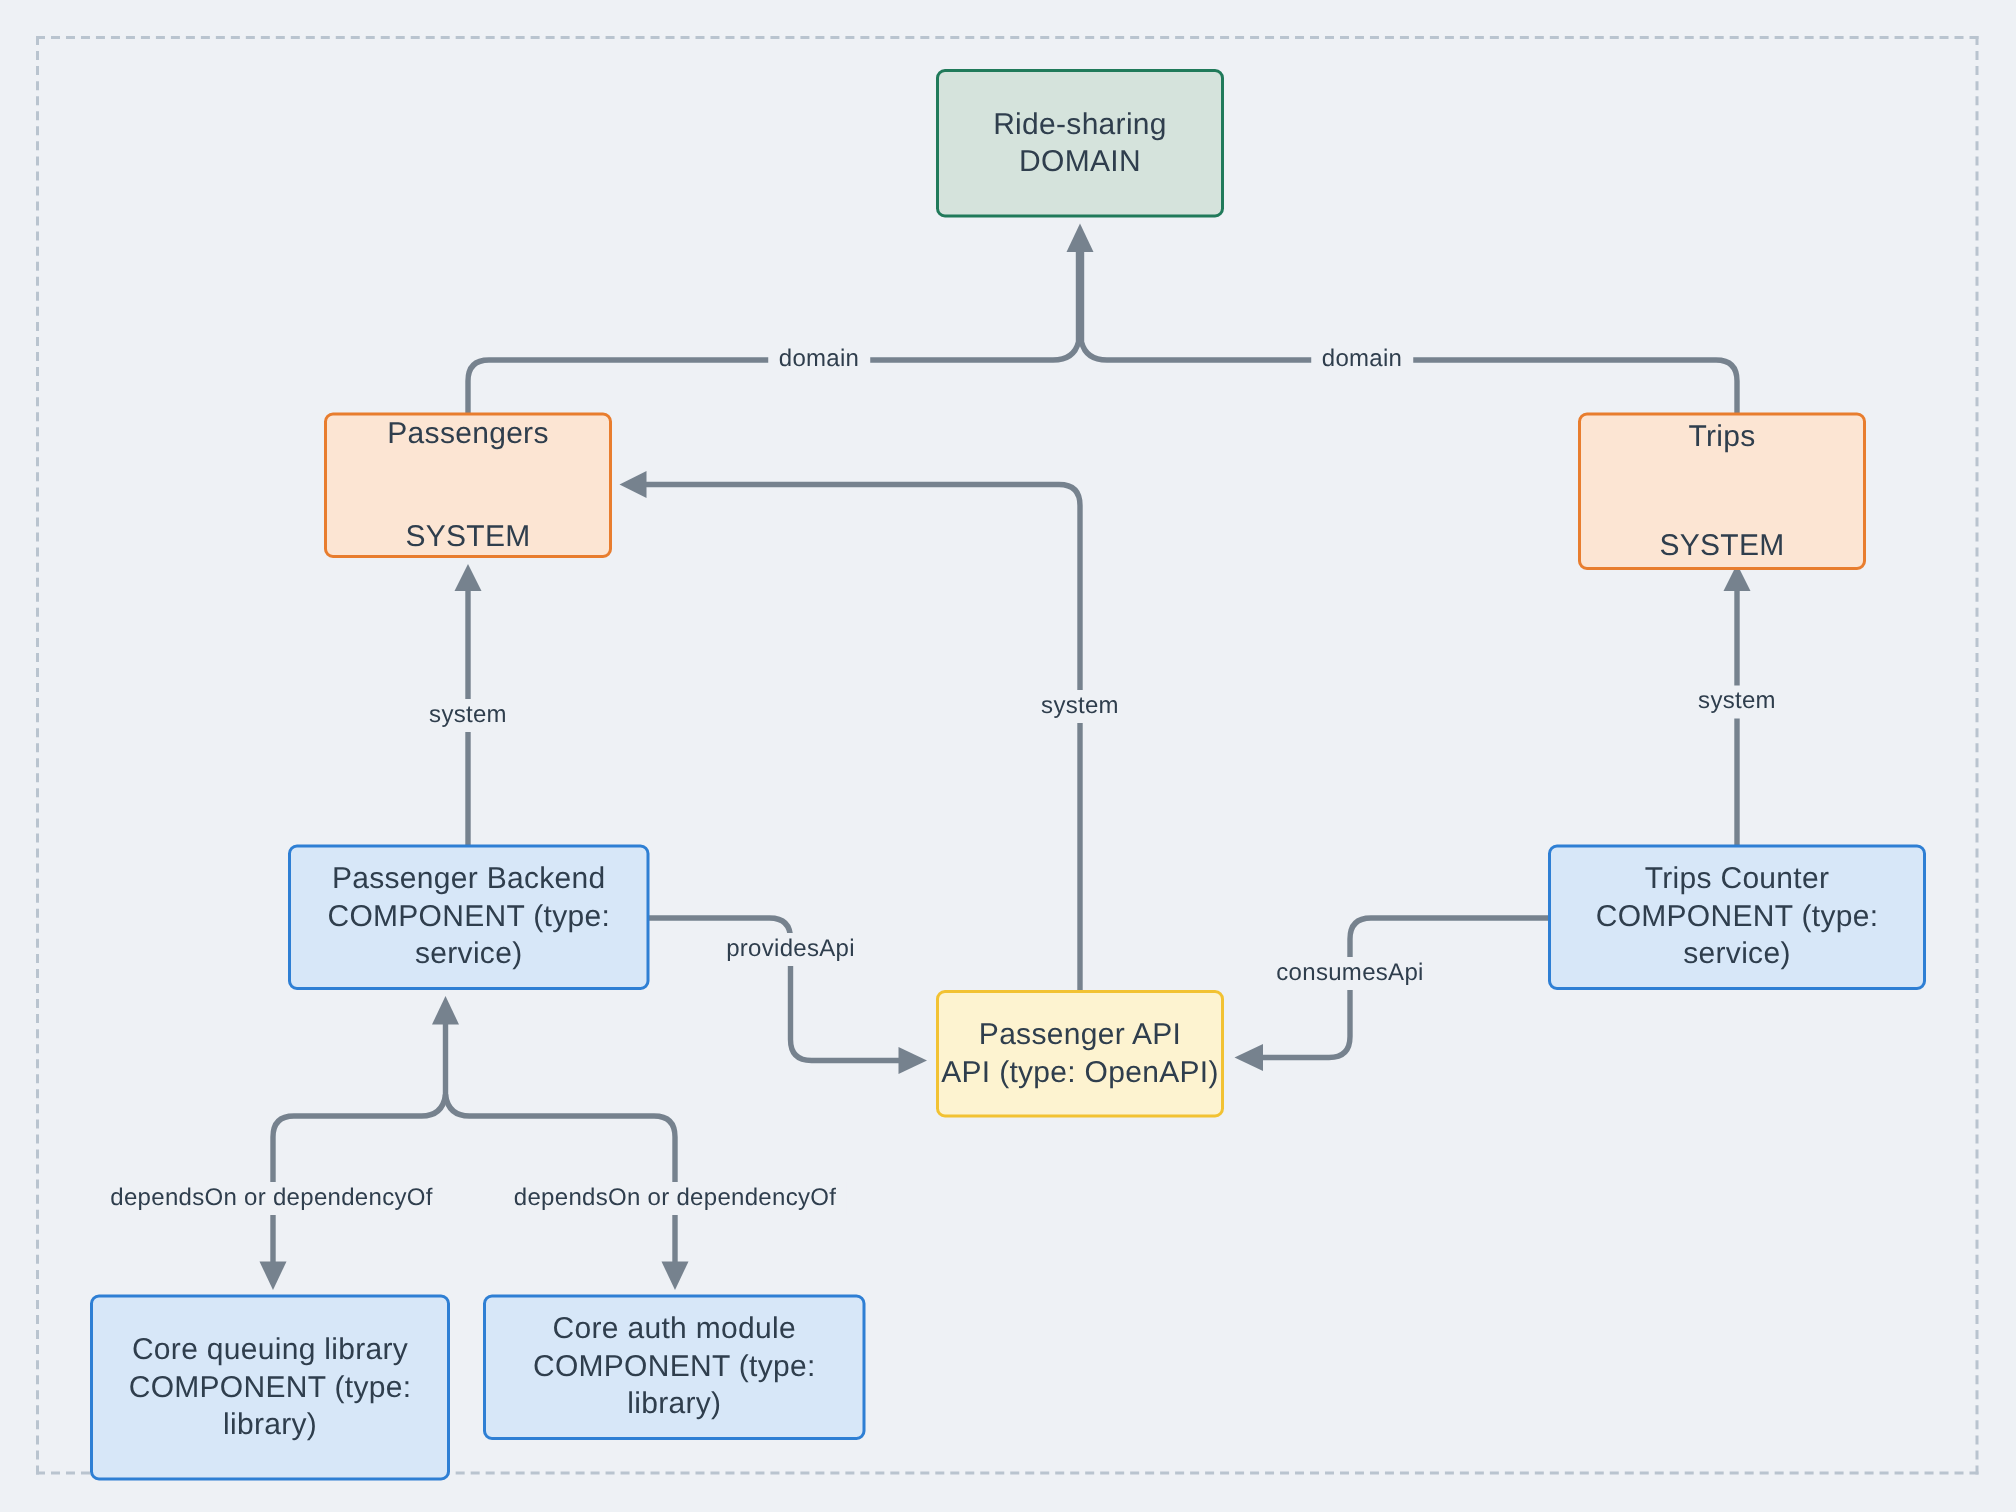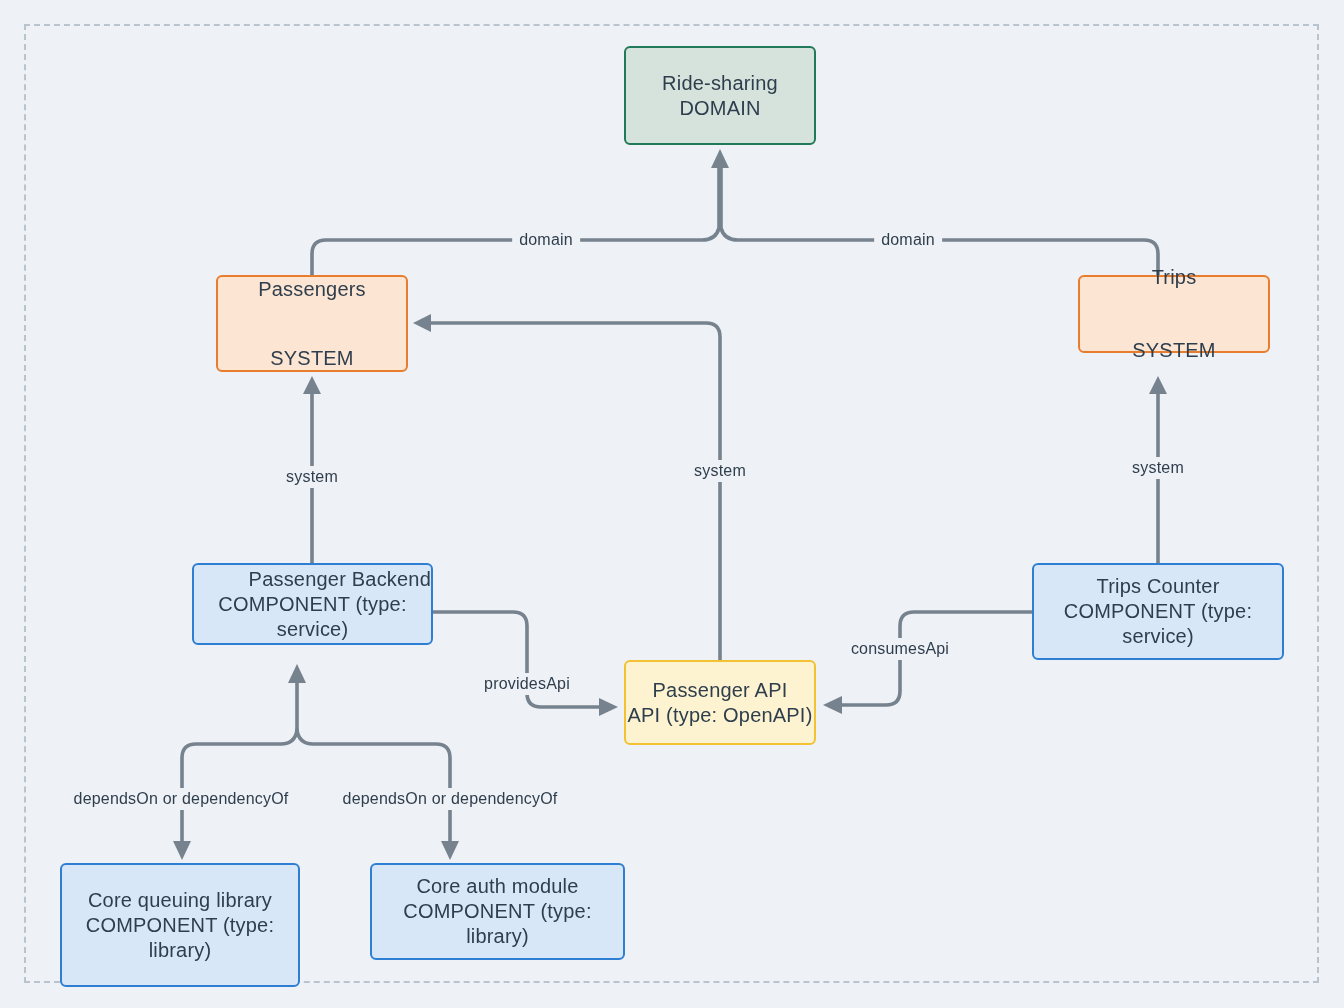--- a/index.html
+++ b/index.html
@@ -108,53 +108,53 @@
   <div class="node node-domain" style="left:624px; top:46px; width:192px; height:99px;">
     <div>Ride-sharing</div>
     <div>DOMAIN</div>
   </div>
 
   <div class="node node-system" style="left:216px; top:275px; width:192px; height:97px;gap:44px;">
     <div>Passengers</div>
     <div>SYSTEM</div>
   </div>
 
-  <div class="node node-system" style="left:1078px; top:275px; width:192px; height:78px;gap:48px;">
+  <div class="node node-system" style="left:1052px; top:275px; width:192px; height:105px;gap:48px;">
     <div>Trips</div>
     <div>SYSTEM</div>
   </div>
 
-  <div class="node node-component" style="left:192px; top:563px; width:241px; height:82px;align-items:flex-end;">
+  <div class="node node-component" style="left:192px; top:563px; width:241px; height:97px;">
     <div>Passenger Backend</div>
     <div>COMPONENT (type: service)</div>
   </div>
 
   <div class="node node-component" style="left:1032px; top:563px; width:252px; height:97px;">
     <div>Trips Counter</div>
     <div>COMPONENT (type: service)</div>
   </div>
 
   <div class="node node-api" style="left:624px; top:660px; width:192px; height:85px;">
     <div>Passenger API</div>
     <div>API (type: OpenAPI)</div>
   </div>
 
   <div class="node node-component" style="left:60px; top:863px; width:240px; height:124px;">
     <div>Core queuing library</div>
     <div>COMPONENT (type: library)</div>
   </div>
 
-  <div class="node node-component" style="left:322px; top:863px; width:255px; height:97px;margin-left:48px;">
+  <div class="node node-component" style="left:322px; top:863px; width:255px; height:97px;">
     <div>Core auth module</div>
     <div>COMPONENT (type: library)</div>
   </div>
 
   <div class="edge-label" style="left:546px; top:240px;">domain</div>
   <div class="edge-label" style="left:908px; top:240px;">domain</div>
   <div class="edge-label" style="left:312px; top:477px;">system</div>
   <div class="edge-label" style="left:720px; top:471px;">system</div>
   <div class="edge-label" style="left:1158px; top:468px;">system</div>
-  <div class="edge-label" style="left:527px; top:684px;">providesApi</div>
+  <div class="edge-label" style="left:527px; top:633px;">providesApi</div>
   <div class="edge-label" style="left:900px; top:649px;text-align:right;">consumesApi</div>
   <div class="edge-label" style="left:181px; top:799px;">dependsOn or dependencyOf</div>
   <div class="edge-label" style="left:450px; top:799px;">dependsOn or dependencyOf</div>
 
 </div>
 
 </body></html>

